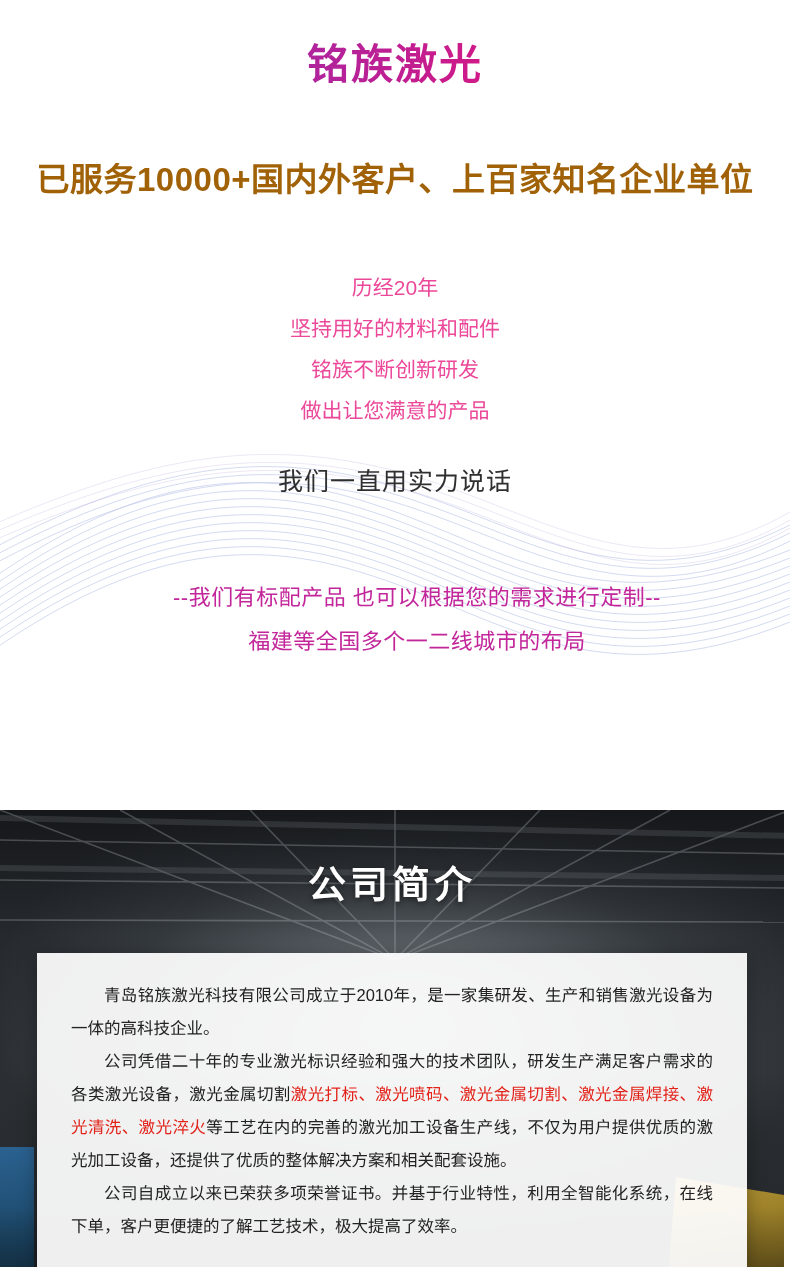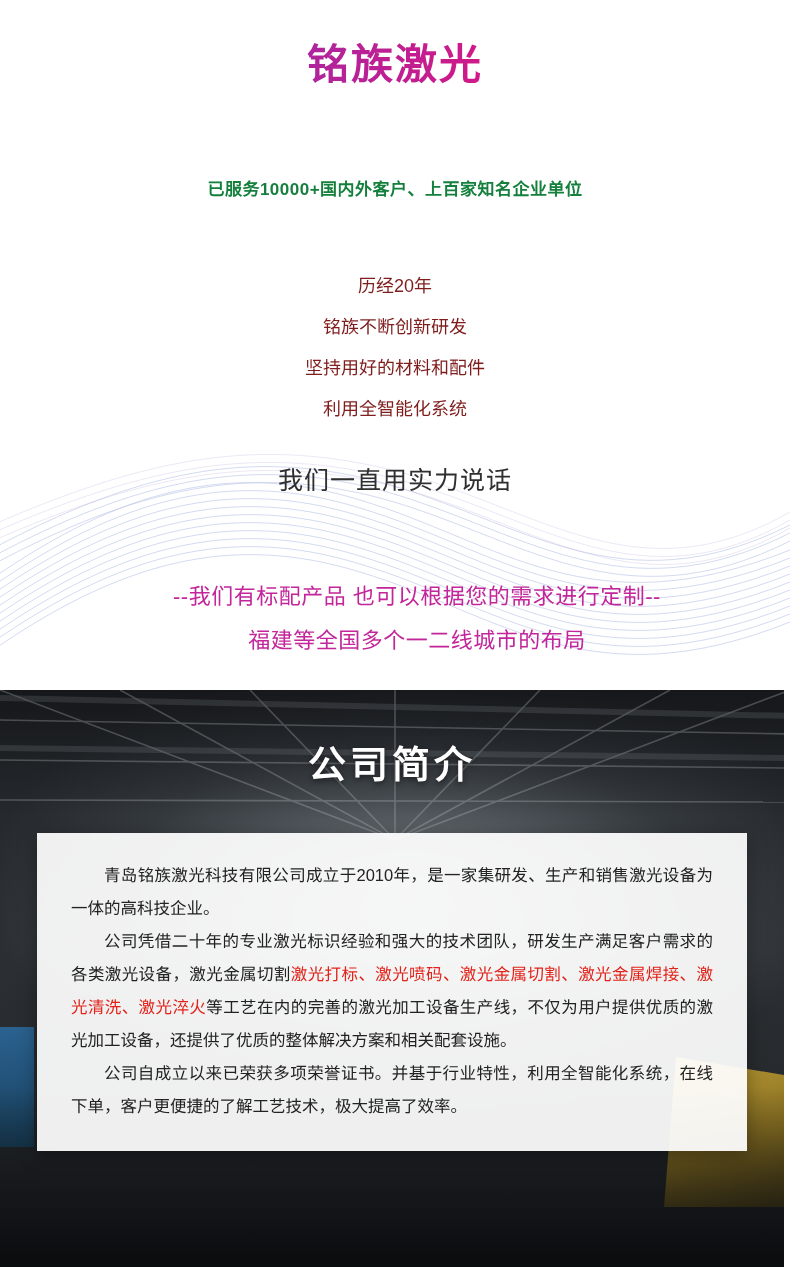--- a/index.html
+++ b/index.html
@@ -14,21 +14,21 @@
     position: relative;
     width: 790px;
     height: 1267px;
     background: #ffffff;
   }
 
   
   .top-section {
     position: relative;
     width: 790px;
-    height: 690px;
+    height: 810px;
     background: #ffffff;
     overflow: hidden;
   }
 
   
   .wave-deco {
     position: absolute;
     left: 0;
     top: 430px;
     width: 790px;
@@ -49,31 +49,31 @@
     font-weight: bold;
     letter-spacing: 2px;
     background: linear-gradient(90deg, #6f2fc0 0%, #b0249c 40%, #e5127a 75%, #ef0f6f 100%);
     -webkit-background-clip: text;
     background-clip: text;
     color: transparent;
     -webkit-text-fill-color: transparent;
   }
 
   .served-line {
-    margin-top: 84px;
-    font-size: 17px;
+    margin-top: 62px;
+    font-size: 33px;
     font-weight: bold;
-    color: #15803d;
+    color: #a16207;
     letter-spacing: 0.5px;
   }
 
   .slogan-block {
     margin-top: 66px;
-    color: #7f1d1d;
-    font-size: 18px;
+    color: #ec4899;
+    font-size: 21px;
     line-height: 41px;
   }
   .slogan-block div { font-weight: normal; }
 
   .strength-line {
     margin-top: 30px;
     font-size: 25px;
     font-weight: normal;
     color: #2f2f2f;
     letter-spacing: 1px;
@@ -194,23 +194,23 @@
       </g>
     </svg>
 
     <div class="top-content">
       <h1 class="brand-title">铭族激光</h1>
 
       <div class="served-line">已服务10000+国内外客户、上百家知名企业单位</div>
 
       <div class="slogan-block">
         <div>历经20年</div>
+        <div>坚持用好的材料和配件</div>
         <div>铭族不断创新研发</div>
-        <div>坚持用好的材料和配件</div>
-        <div>利用全智能化系统</div>
+        <div>做出让您满意的产品</div>
       </div>
 
       <div class="strength-line">我们一直用实力说话</div>
 
       <div class="custom-line">
         <span>--我们有标配产品  也可以根据您的需求进行定制--</span>
         <span class="second">福建等全国多个一二线城市的布局</span>
       </div>
     </div>
   </section>

